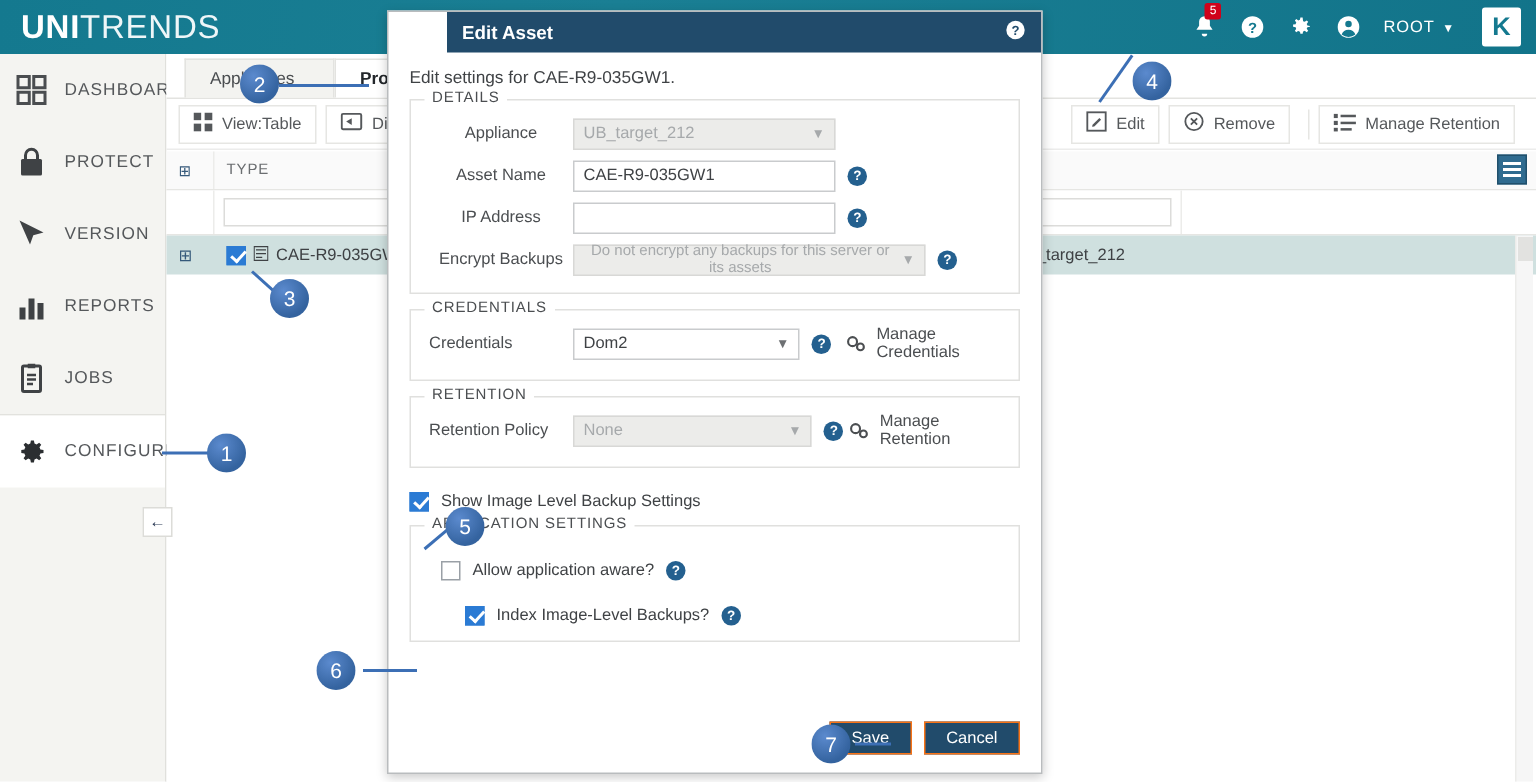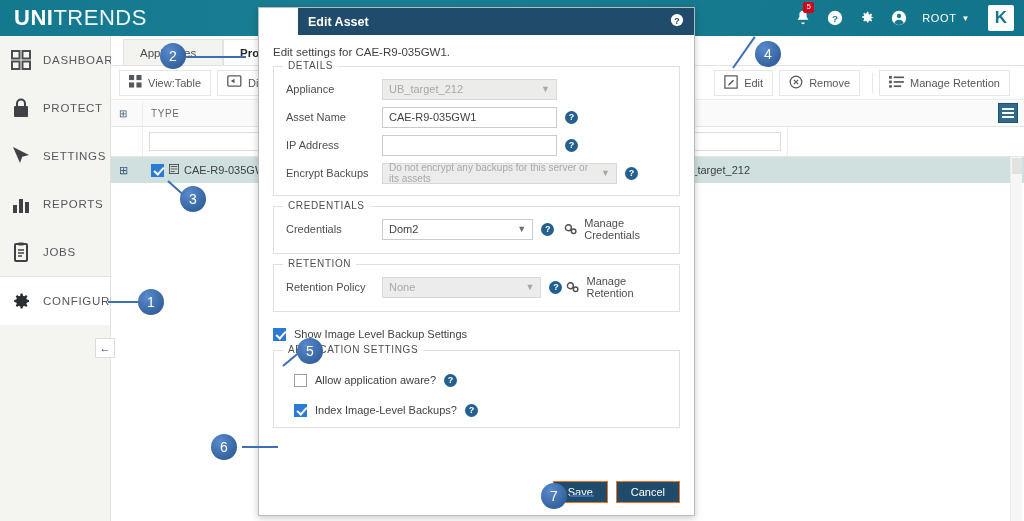--- a/index.html
+++ b/index.html
@@ -214,21 +214,21 @@
         </svg>
     </span>
     <span class="lbl">PROTECT</span>
   </div>
   <div class="navitem">
     <span class="navicon">
       <svg viewBox="0 0 22 22" width="22" height="22">
           <path d="M3 2l7 16 2.2-6.2L19 10z" fill="#3f4245"></path>
         </svg>
     </span>
-    <span class="lbl">SETTINGS</span>
+    <span class="lbl">VERSION</span>
   </div>
   <div class="navitem">
     <span class="navicon">
       <svg viewBox="0 0 22 22" width="22" height="22">
           <rect x="3" y="12" width="4" height="8" fill="#3f4245"></rect>
           <rect x="9" y="6" width="4" height="14" fill="#3f4245"></rect>
           <rect x="15" y="9" width="4" height="11" fill="#3f4245"></rect>
         </svg>
     </span>
     <span class="lbl">REPORTS</span>
@@ -405,21 +405,21 @@
     <span class="help">
       <svg viewBox="0 0 16 16" width="14" height="14">
           <circle cx="8" cy="8" r="7" fill="#ffffff"></circle>
           <text x="8" y="12" font-size="10" font-family="Liberation Sans, sans-serif" text-anchor="middle" fill="#214b6b" font-weight="bold">?</text>
         </svg>
     </span>
   </div>
 
   <div id="dlgsub">Edit settings for CAE-R9-035GW1.</div>
 
-  <div class="fieldset" style="height:130px;">
+  <div class="fieldset" style="height:130px;text-align:center;">
     <span class="legend">DETAILS</span>
     <div class="row">
       <span class="rlabel">Appliance</span>
       <span class="inp dis sel" style="width:175px;">
         <span>UB_target_212</span>
         <span class="ar">▼</span>
       </span>
     </div>
     <div class="row">
       <span class="rlabel">Asset Name</span>
@@ -488,21 +488,21 @@
     <span class="cblabel">Show Image Level Backup Settings</span>
   </div>
 
   <div class="fieldset" style="height:78px;padding-top:14px;">
     <span class="legend">APPLICATION SETTINGS</span>
     <div class="cbrow" style="margin-left:8px;height:30px;">
       <span class="cb"></span>
       <span class="cblabel">Allow application aware?</span>
       <span class="qm">?</span>
     </div>
-    <div class="cbrow" style="margin-left:8px;height:30px;">
+    <div class="cbrow" style="margin-left:24px;height:30px;">
       <span class="cb on"></span>
       <span class="cblabel">Index Image-Level Backups?</span>
       <span class="qm">?</span>
     </div>
   </div>
 
   <div id="dlgfooter">
     <div class="btn">Save</div>
     <div class="btn">Cancel</div>
   </div>

